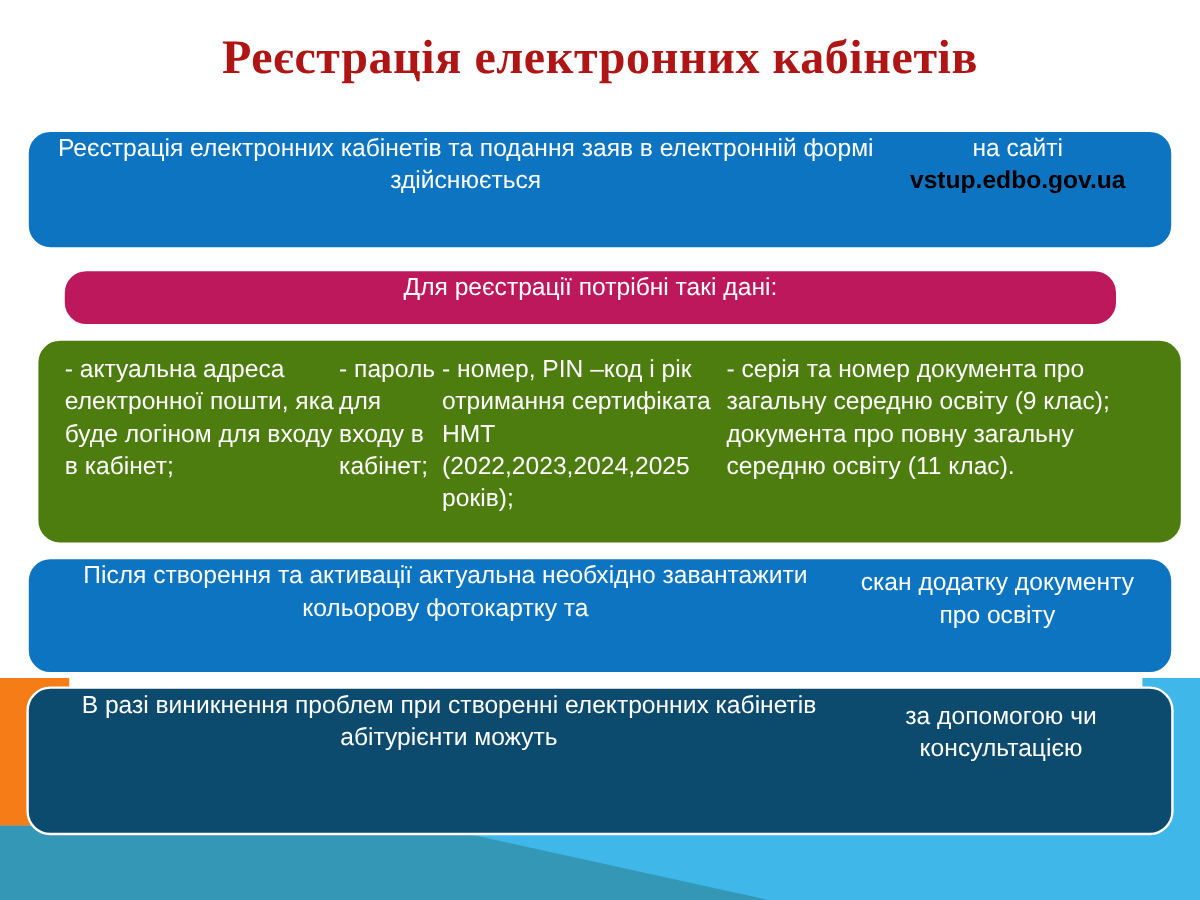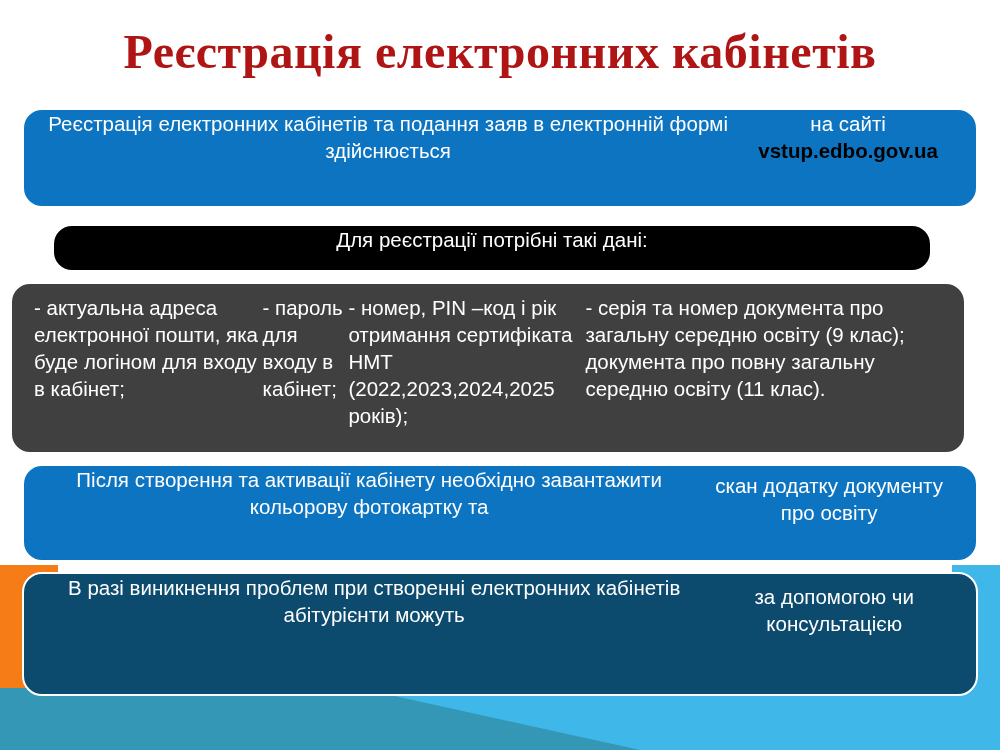--- a/index.html
+++ b/index.html
@@ -56,21 +56,21 @@
 
   
   .slide-title {
     position: absolute;
     left: 0;
     top: 26px;
     width: 1000px;
     text-align: center;
     font-family: "Liberation Serif", serif;
     font-weight: bold;
-    font-size: 48px;
+    font-size: 40px;
     letter-spacing: .5px;
     color: #B01515;
     line-height: 1.1;
   }
 
   
   .box {
     position: absolute;
     box-sizing: border-box;
     border-radius: 20px;
@@ -100,32 +100,32 @@
     color: #000000;
     font-weight: bold;
   }
 
   
   .box-subhead {
     left: 52px;
     top: 224px;
     width: 880px;
     height: 48px;
-    background: #000000;
+    background: #be185d;
     text-align: left;
     padding: 0 22px;
   }
 
   
   .box-list {
-    left: 10px;
+    left: 30px;
     top: 282px;
     width: 956px;
     height: 172px;
-    background: #404040;
+    background: #4d7c0f;
     text-align: left;
     padding: 10px 18px 10px 22px;
     justify-content: space-between;
   }
   .box-list p {
     margin-bottom: 9px;
   }
   .box-list p:last-child {
     margin-bottom: 0;
   }
@@ -180,21 +180,21 @@
   </div>
 
   <div class="box box-list">
     <p>- актуальна адреса електронної пошти, яка буде логіном для входу в кабінет;</p>
     <p>- пароль для входу в кабінет;</p>
     <p>- номер, PIN –код і рік отримання сертифіката НМТ (2022,2023,2024,2025 років);</p>
     <p>- серія та номер документа про загальну середню освіту (9 клас); документа про повну загальну середню освіту (11 клас).</p>
   </div>
 
   <div class="box box-note">
-    <p>Після створення та активації кабінету необхідно завантажити кольорову фотокартку та</p>
+    <p>Після створення та активації актуальна необхідно завантажити кольорову фотокартку та</p>
     <p>скан додатку документу про освіту</p>
   </div>
 
   <div class="box box-support">
     <p>В разі виникнення проблем при створенні електронних кабінетів абітурієнти можуть</p>
     <p>за допомогою чи консультацією</p>
   </div>
 
 </div>
 

